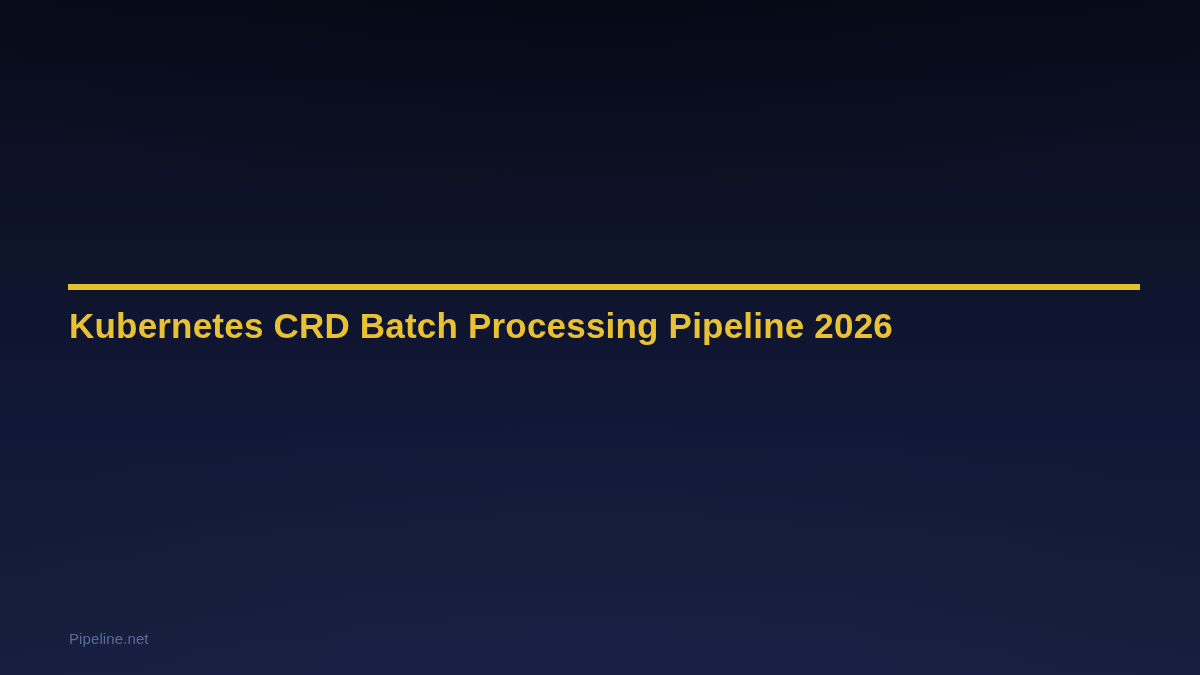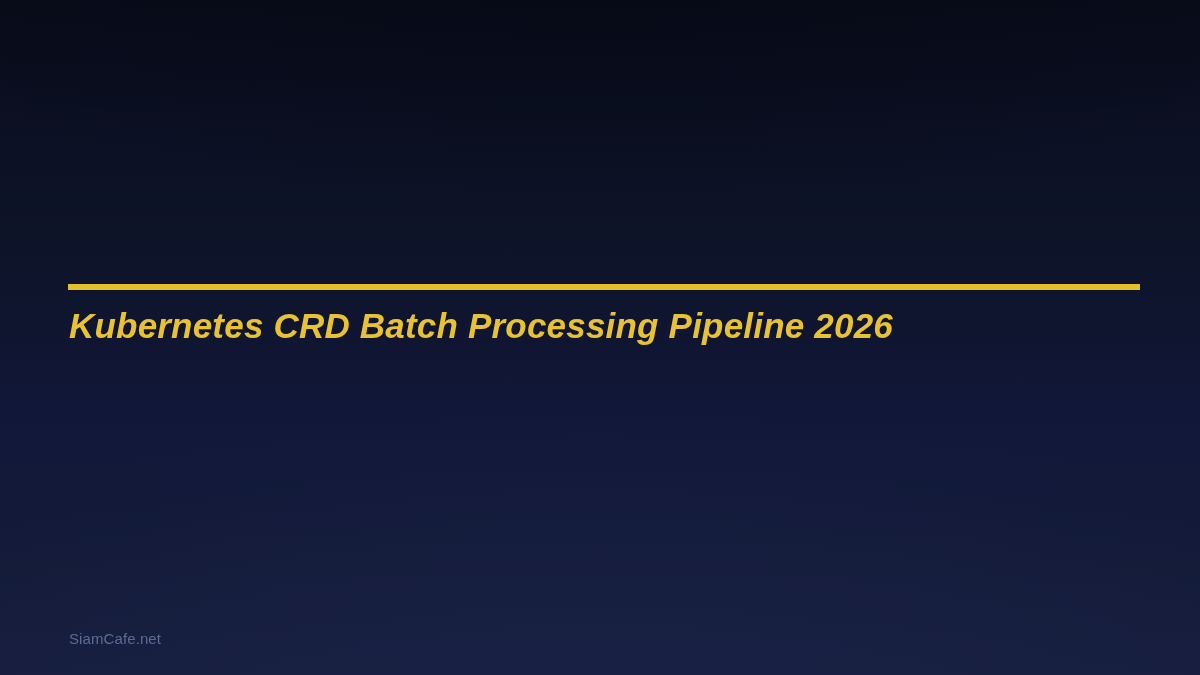--- a/index.html
+++ b/index.html
@@ -64,21 +64,20 @@
     padding: 0;
     font-size: 35px;
     font-weight: 700;
     line-height: 1.18;
     letter-spacing: 0.2px;
     color: #e8c234;
     white-space: nowrap;
     position: absolute;
     left: 1px;
     top: 21px;
-    font-style: italic;
   }
 
   
   .footer {
     position: absolute;
     left: 69px;
     top: 630px;
     font-size: 15px;
     line-height: 1.2;
     font-weight: 400;
@@ -91,15 +90,15 @@
 
 <div class="slide">
 
   <div class="slide-sheen"></div>
 
   <div class="title-block">
     <div class="accent-bar"></div>
     <h1 class="slide-title">Kubernetes CRD Batch Processing Pipeline 2026</h1>
   </div>
 
-  <div class="footer">SiamCafe.net</div>
+  <div class="footer">Pipeline.net</div>
 
 </div>
 
 </body></html>

